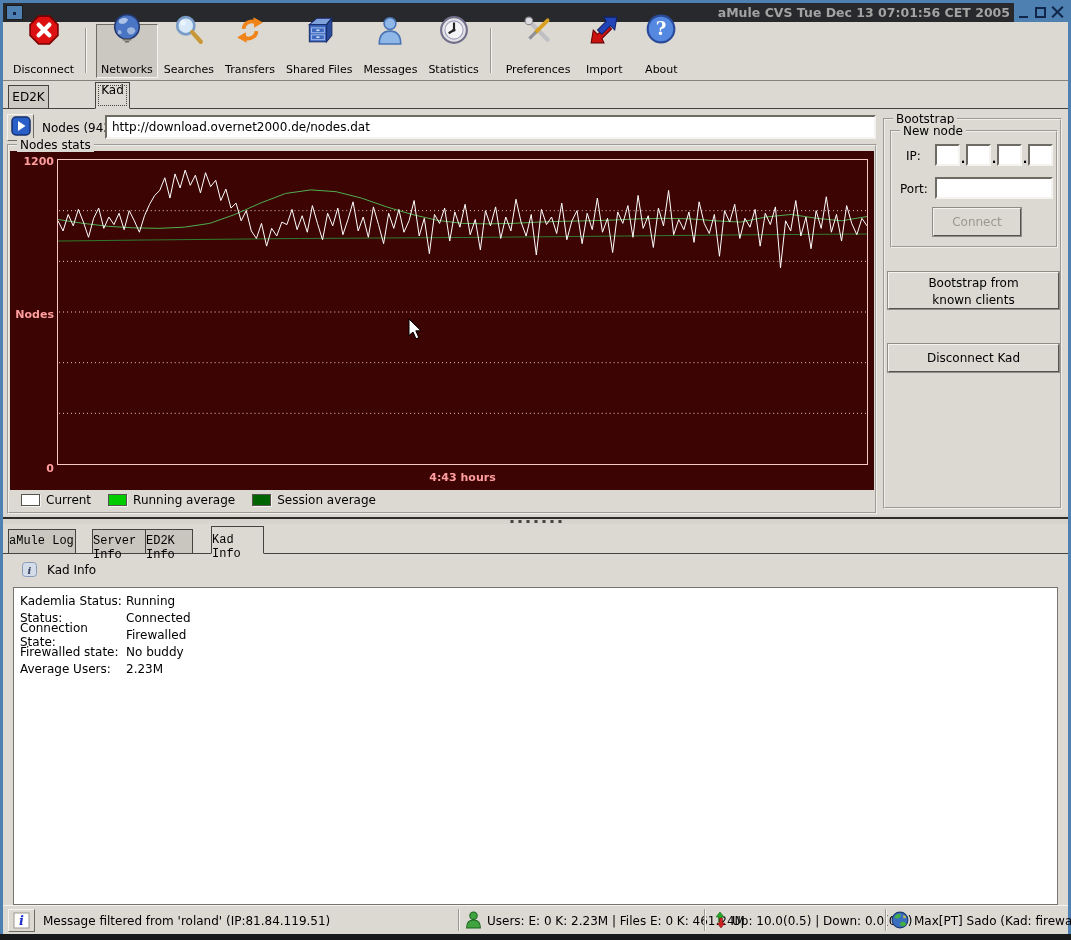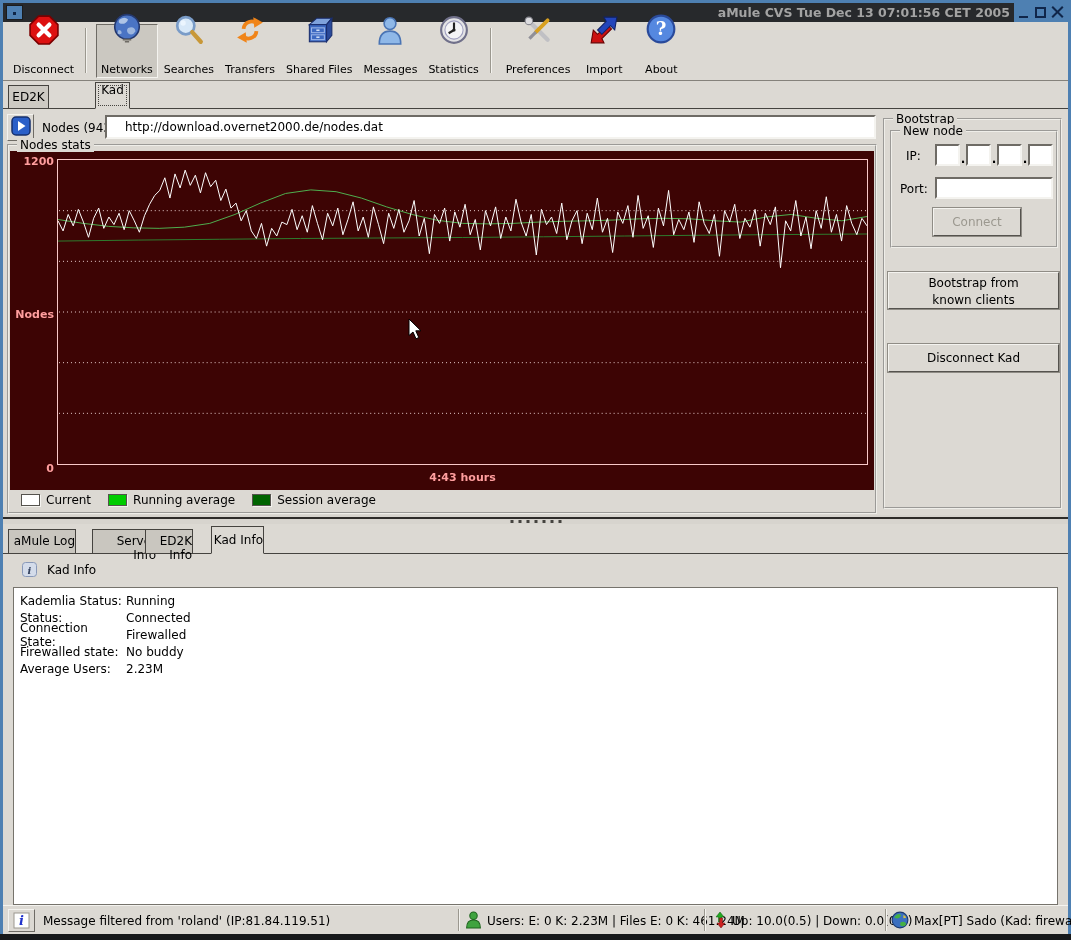--- a/index.html
+++ b/index.html
@@ -29,21 +29,21 @@
   .tb-sep { width:2px; height:45px; border-left:1px solid #9B988F; border-right:1px solid #F4F3EF; margin:0 9px 5px 5px; }
   
   .tabbar-top { position:absolute; left:3px; right:3px; top:81px; height:27px; background:#DCD9D3; }
   .ntab { position:absolute; bottom:-1px; border:1px solid #45433F; background:#CDCAC3; text-align:center; font-size:12px; z-index:2; }
   .ntab-ed2k { left:5px; width:41px; height:24px; padding-top:4px;margin-top:15px; }
   .ntab-kad { left:48px; width:35px; height:27px; background:#DCD9D3; border-bottom:1px solid #DCD9D3; outline:1px dotted #45433F; outline-offset:-4px;margin-left:44px; }
   
   .main { position:absolute; left:3px; right:3px; top:108px; height:407px; background:#DCD9D3; border-top:1px solid #45433F; }
   .play-btn { position:absolute; left:4px; top:5px; width:27px; height:27px; background:#DCD9D3; border:1px solid; border-color:#F4F3EF #6E6B65 #6E6B65 #F4F3EF; display:flex; align-items:center; justify-content:center; }
   .nodes-label { position:absolute; left:39px; top:12px; white-space:nowrap; }
-  .nodes-input { position:absolute; left:102px; top:6px; width:771px; height:24px; border:2px solid; border-color:#6E6B65 #F4F3EF #F4F3EF #6E6B65; background:#fff; font:12px "DejaVu Sans","Liberation Sans",sans-serif; padding:2px 18px; }
+  .nodes-input { position:absolute; left:102px; top:6px; width:771px; height:24px; border:2px solid; border-color:#6E6B65 #F4F3EF #F4F3EF #6E6B65; background:#fff; font:12px "DejaVu Sans","Liberation Sans",sans-serif; padding:2px 5px; }
   .groupbox { position:absolute; border:2px groove #EFEEE9; }
   .group-label { position:absolute; top:-8px; left:8px; background:#DCD9D3; padding:0 3px; font-size:12px; white-space:nowrap; z-index:3; }
   .group-stats { left:4px; top:35px; width:870px; height:370px; }
   .graph-area { position:absolute; left:1px; top:5px; width:864px; height:339px; }
   .plot-frame { position:absolute; left:47px; top:8px; width:811px; height:306px; border:1px solid #F8C8C8; }
   #chart-svg { position:absolute; left:0; top:0; width:100%; height:100%; display:block; }
   .glabel { position:absolute; font-size:11px; font-weight:bold; }
   .gl-1200 { left:8px; top:4px; width:36px; text-align:right; }
   .gl-nodes { left:2px; top:157px; width:42px; text-align:right; }
   .gl-0 { left:26px; top:311px; width:18px; text-align:right; }
@@ -65,21 +65,21 @@
   .connect-btn { position:absolute; left:41px; top:76px; width:88px; height:28px; color:#9B988F; }
   .btn-2line { position:absolute; left:3px; top:152px; width:171px; height:37px; white-space:pre-line; line-height:1.35; padding-top:2px; }
   .btn-disc { position:absolute; left:3px; top:224px; width:171px; height:28px; }
   
   .splitter { position:absolute; left:3px; right:3px; top:515px; height:9px; background:#D7D4CE; }
   .splitter .bar { position:absolute; left:0; right:0; top:2px; height:2px; background:#2E2C29; }
   .splitter .dots { position:absolute; left:50%; transform:translateX(-50%); top:5px; display:flex; gap:5px; }
   .splitter .dots i { width:3px; height:3px; background:#45433F; }
   
   .tabbar-bottom { position:absolute; left:3px; right:3px; top:524px; height:29px; background:#DCD9D3; }
-  .btab { position:absolute; bottom:-1px; border:1px solid #45433F; background:#C9C6BF; text-align:right; font-size:12px; z-index:2; padding-top:4px; height:25px; }
+  .btab { position:absolute; bottom:-1px; border:1px solid #45433F; background:#C9C6BF; text-align:left; font-size:12px; z-index:2; padding-top:4px; height:25px;font-family:Liberation Mono, monospace; }
   .btab-1 { left:5px;  width:68px; }
   .btab-2 { left:89px; width:65px; }
   .btab-3 { left:142px; width:48px; }
   .btab-4 { left:208px; width:53px; height:28px; padding-top:6px; background:#DCD9D3; border-bottom:1px solid #DCD9D3; }
   
   .kad-panel { position:absolute; left:3px; right:3px; top:553px; height:352px; background:#DCD9D3; border-top:1px solid #45433F; }
   .kp-icon { position:absolute; left:19px; top:8px; width:15px; height:15px; }
   .kp-header { position:absolute; left:44px; top:9px; font-size:12px; }
   .kad-box { position:absolute; left:10px; top:33px; width:1045px; height:318px; background:#FFFFFF; border:1px solid #76736C; padding-top:4px; }
   .kv-row { display:flex; height:17px; align-items:center; padding-left:6px; font-size:12px; }

